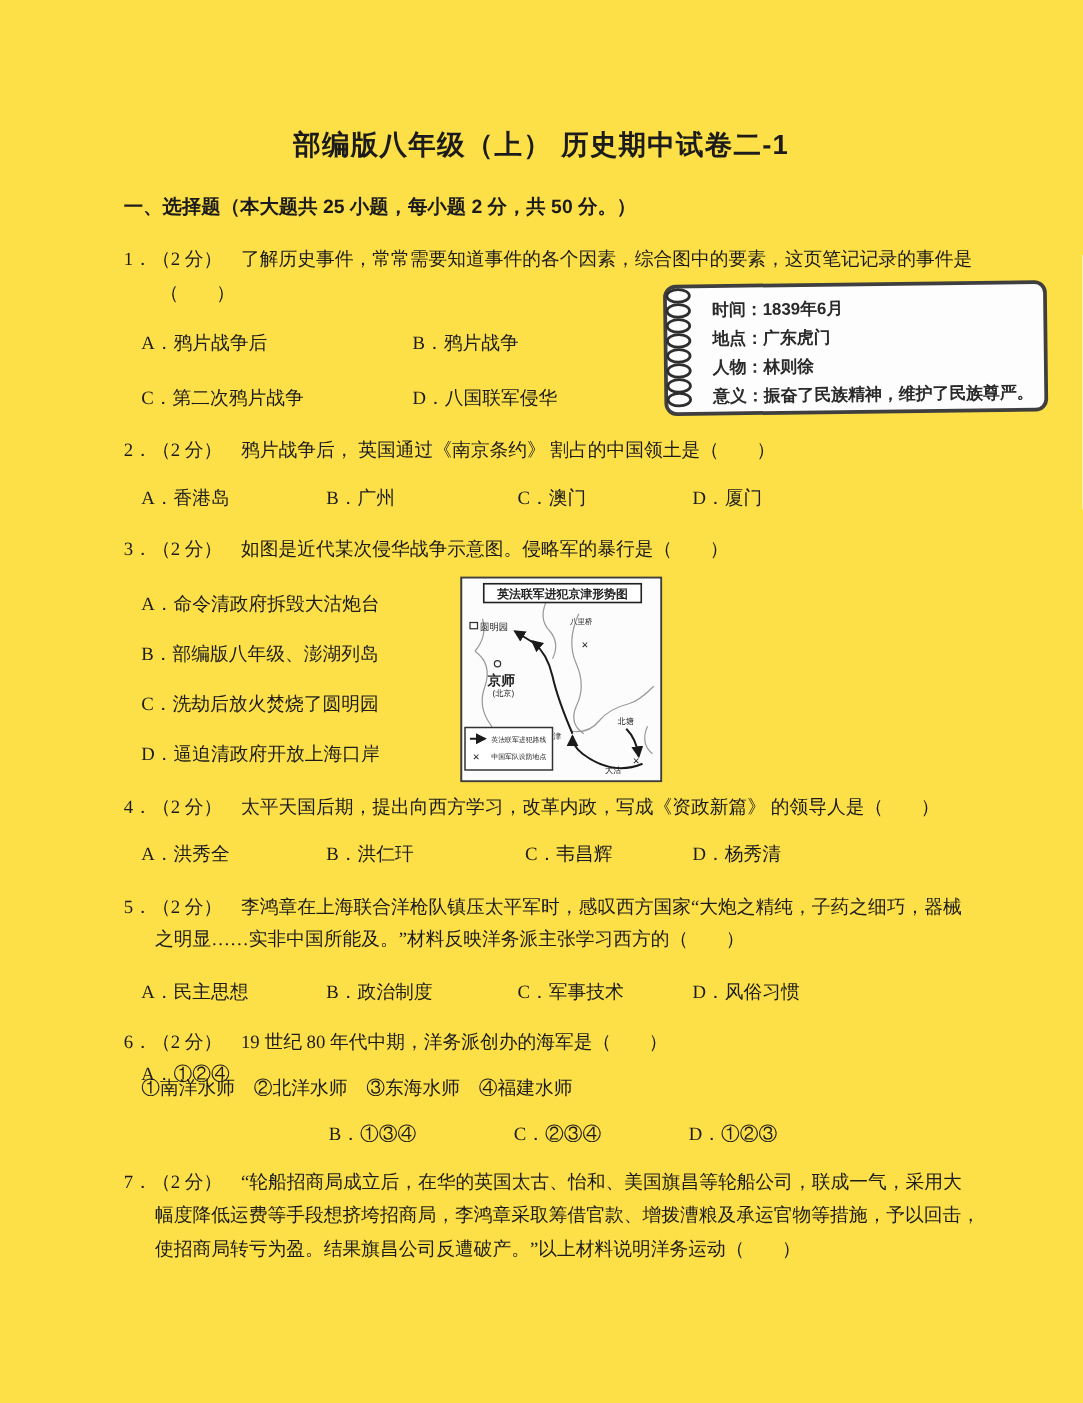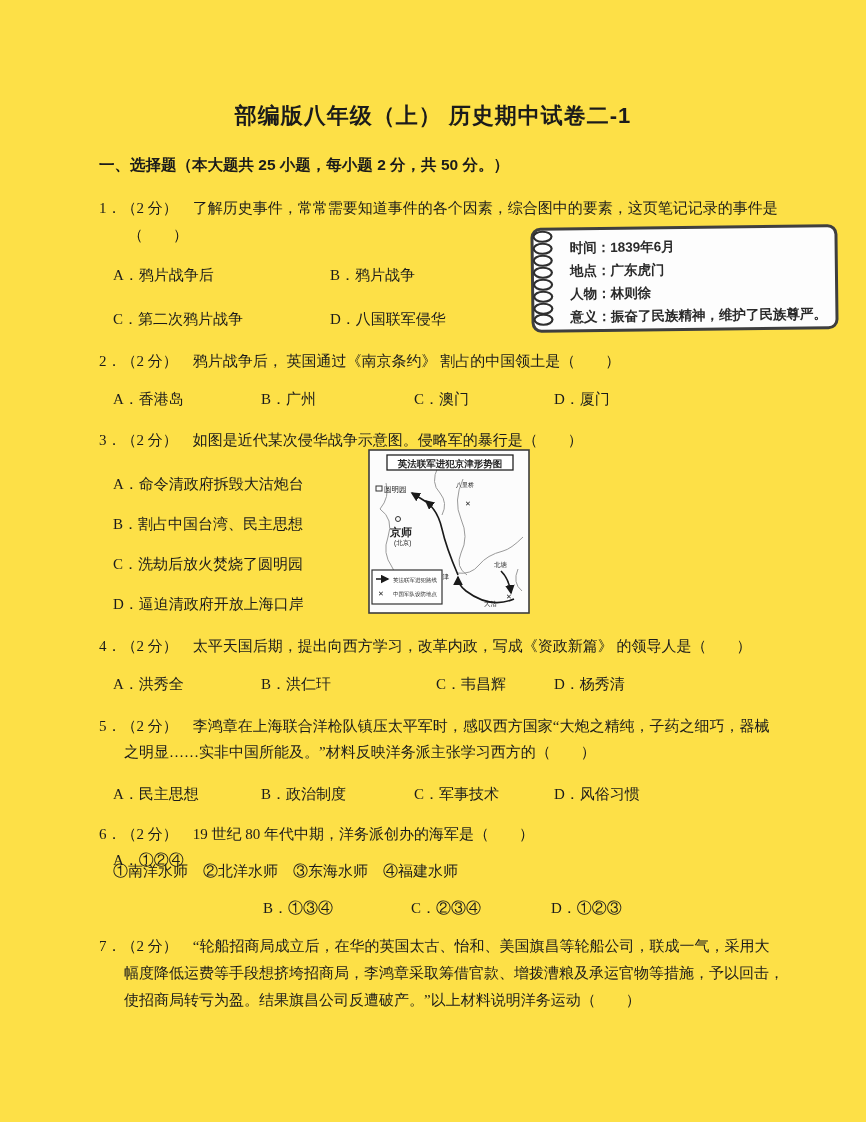--- a/index.html
+++ b/index.html
@@ -24,21 +24,21 @@
     border:3px solid #3f3f3f; border-radius:10px; background:#fdfdfd;
     transform:rotate(-0.7deg);
   }
   .nb-coil { position:absolute; left:-4px; top:-2px; }
   .nb-text {
     position:absolute; left:36px; top:6px; font-size:13.5px; font-weight:bold;
     line-height:23px; white-space:nowrap;
     font-family:"Liberation Sans","DejaVu Sans",sans-serif; color:#2a2a2a;
   }
   
-  .mapfig { position:absolute; left:368px; top:449px; width:159px; height:165px; }
+  .mapfig { position:absolute; left:368px; top:461px; width:159px; height:165px; }
   .mapfig svg text { font-family:"Liberation Sans","DejaVu Sans",sans-serif; fill:#222; }
 </style>
 </head>
 <body>
 
 <div class="page">
 
   <div class="title">部编版八年级（上） 历史期中试卷二-1</div>
   <div class="section">一、选择题（本大题共 25 小题，每小题 2 分，共 50 分。）</div>
 
@@ -76,21 +76,21 @@
     <div class="abs" style="left:99px;top:352px">2．（2 分）　鸦片战争后， 英国通过《南京条约》 割占的中国领土是（　　）</div>
     <div class="abs" style="left:113px;top:390px">A．香港岛</div>
     <div class="abs" style="left:261px;top:390px">B．广州</div>
     <div class="abs" style="left:414px;top:390px">C．澳门</div>
     <div class="abs" style="left:554px;top:390px">D．厦门</div>
   </div>
 
   <div>
     <div class="abs" style="left:99px;top:431px">3．（2 分）　如图是近代某次侵华战争示意图。侵略军的暴行是（　　）</div>
     <div class="abs" style="left:113px;top:475px">A．命令清政府拆毁大沽炮台</div>
-    <div class="abs" style="left:113px;top:515px">B．割占中国台湾、民主思想</div>
+    <div class="abs" style="left:113px;top:515px">B．部编版八年级、澎湖列岛</div>
     <div class="abs" style="left:113px;top:555px">C．洗劫后放火焚烧了圆明园</div>
     <div class="abs" style="left:113px;top:595px">D．逼迫清政府开放上海口岸</div>
 
     <div class="mapfig">
       <svg width="162" height="165" viewBox="0 0 162 165">
         <defs>
           <marker id="arr" markerWidth="7" markerHeight="7" refX="5" refY="3" orient="auto">
             <path d="M0,0 L6,3 L0,6 Z" fill="#1a1a1a"></path>
           </marker>
         </defs>
@@ -135,21 +135,21 @@
         <text x="10" y="147" font-size="7" font-weight="bold">✕</text>
         <text x="25" y="146.5" font-size="5.5">中国军队设防地点</text>
       </svg>
     </div>
   </div>
 
   <div>
     <div class="abs" style="left:99px;top:637px">4．（2 分）　太平天国后期，提出向西方学习，改革内政，写成《资政新篇》 的领导人是（　　）</div>
     <div class="abs" style="left:113px;top:675px">A．洪秀全</div>
     <div class="abs" style="left:261px;top:675px">B．洪仁玕</div>
-    <div class="abs" style="left:436px;top:675px">C．韦昌辉</div>
+    <div class="abs" style="left:420px;top:675px">C．韦昌辉</div>
     <div class="abs" style="left:554px;top:675px">D．杨秀清</div>
   </div>
 
   <div>
     <div class="abs" style="left:99px;top:717px">5．（2 分）　李鸿章在上海联合洋枪队镇压太平军时，感叹西方国家“大炮之精纯，子药之细巧，器械</div>
     <div class="abs" style="left:124px;top:743px">之明显……实非中国所能及。”材料反映洋务派主张学习西方的（　　）</div>
     <div class="abs" style="left:113px;top:785px">A．民主思想</div>
     <div class="abs" style="left:261px;top:785px">B．政治制度</div>
     <div class="abs" style="left:414px;top:785px">C．军事技术</div>
     <div class="abs" style="left:554px;top:785px">D．风俗习惯</div>

